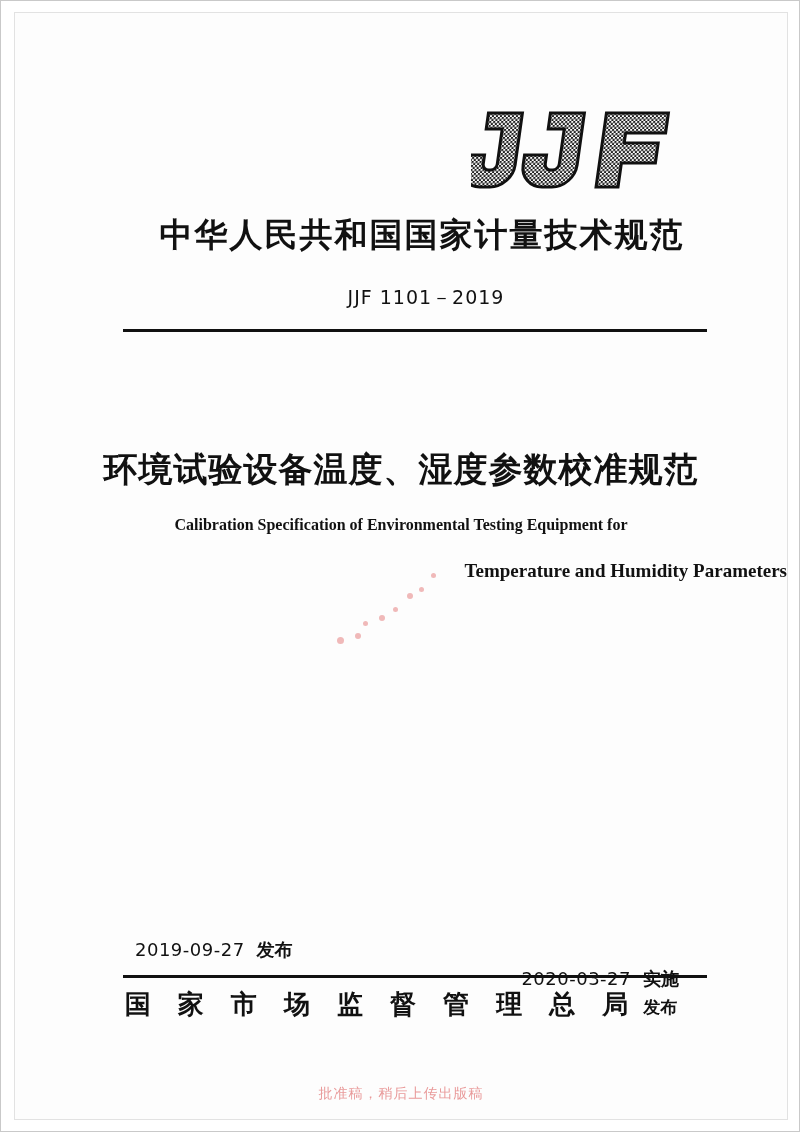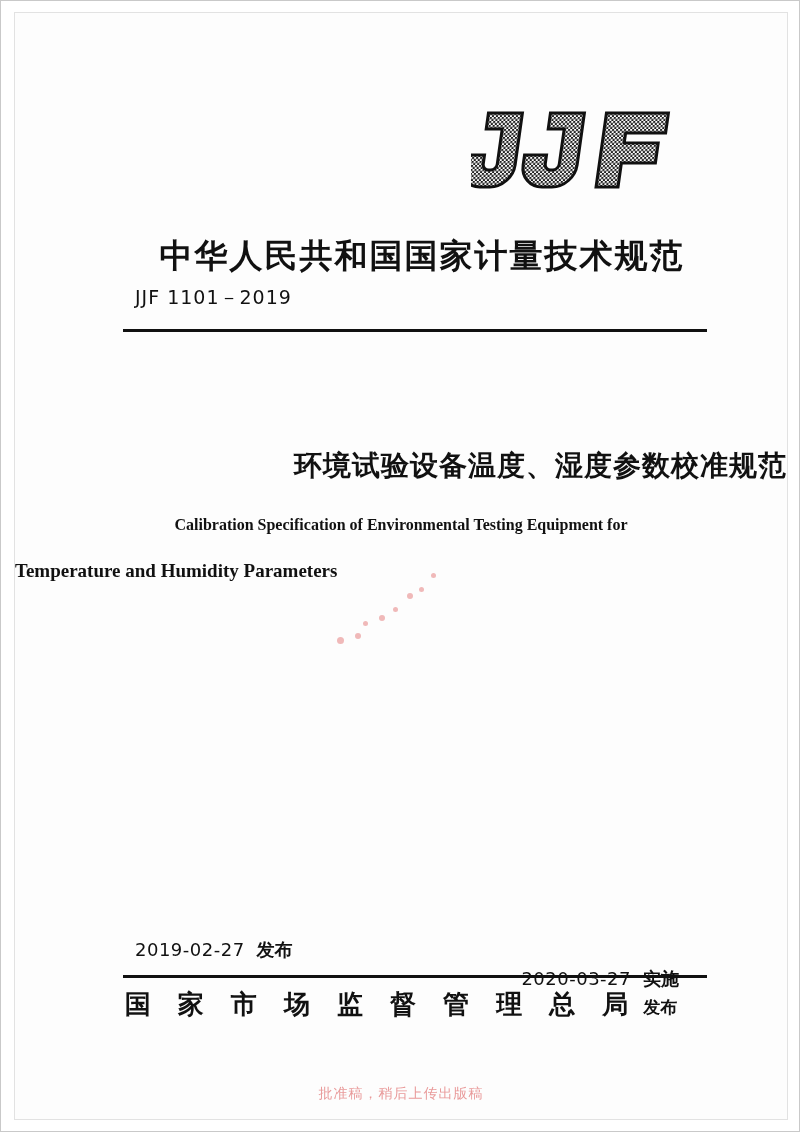--- a/index.html
+++ b/index.html
@@ -48,28 +48,27 @@
     top: 200px;
     text-align: center;
     font-family: "DejaVu Sans", sans-serif;
     font-size: 33px;
     font-weight: bold;
     letter-spacing: 2px;
     color: #111;
     padding-left: 120px;
     padding-right: 70px;
     box-sizing: border-box;
-    margin-top: 21px;
   }
   .std-number {
     position: absolute;
     left: 0;
     right: 0;
     top: 272px;
-    text-align: left;
+    text-align: center;
     font-family: "DejaVu Sans", sans-serif;
     font-size: 19px;
     color: #111;
     letter-spacing: 1px;
     padding-left: 120px;
     padding-right: 70px;
     box-sizing: border-box;
   }
   .rule-top {
     position: absolute;
@@ -79,44 +78,44 @@
     height: 3px;
     background: #111;
   }
 
   
   .doc-title-cn {
     position: absolute;
     left: 0;
     right: 0;
     top: 434px;
-    text-align: right;
-    font-family: "DejaVu Sans", sans-serif;
-    font-size: 28px;
+    text-align: center;
+    font-family: "DejaVu Sans", sans-serif;
+    font-size: 34px;
     font-weight: bold;
     letter-spacing: 1px;
     color: #111;
   }
   .doc-title-en1 {
     position: absolute;
     left: 0;
     right: 0;
     top: 503px;
     text-align: center;
     font-family: "Liberation Serif", serif;
     font-size: 16px;
     font-weight: bold;
     color: #111;
   }
   .doc-title-en2 {
     position: absolute;
     left: 0;
     right: 0;
     top: 547px;
-    text-align: left;
+    text-align: right;
     font-family: "Liberation Serif", serif;
     font-size: 19px;
     font-weight: bold;
     color: #111;
   }
 
   
   .dots { position: absolute; left: 320px; top: 560px; width: 120px; height: 80px; }
   .dot {
     position: absolute;
@@ -232,21 +231,21 @@
       <span class="dot" style="left:72px; top:20px; width:6px; height:6px;"></span>
       <span class="dot" style="left:58px; top:34px; width:5px; height:5px;"></span>
       <span class="dot" style="left:44px; top:42px; width:6px; height:6px;"></span>
       <span class="dot" style="left:28px; top:48px; width:5px; height:5px;"></span>
       <span class="dot" style="left:20px; top:60px; width:6px; height:6px;"></span>
       <span class="dot" style="left:2px;  top:64px; width:7px; height:7px;"></span>
     </div>
 
     <div class="issue-row">
       <div class="issue-left">
-        <span class="date">2019-02-27</span><span class="word">发布</span>
+        <span class="date">2019-09-27</span><span class="word">发布</span>
       </div>
       <div class="issue-right">
         <span class="date">2020-03-27</span><span class="word">实施</span>
       </div>
     </div>
 
     <div class="rule-bottom"></div>
 
     <div class="publisher">
       <span class="org">国 家 市 场 监 督 管 理 总 局</span><span class="pub">发布</span>

